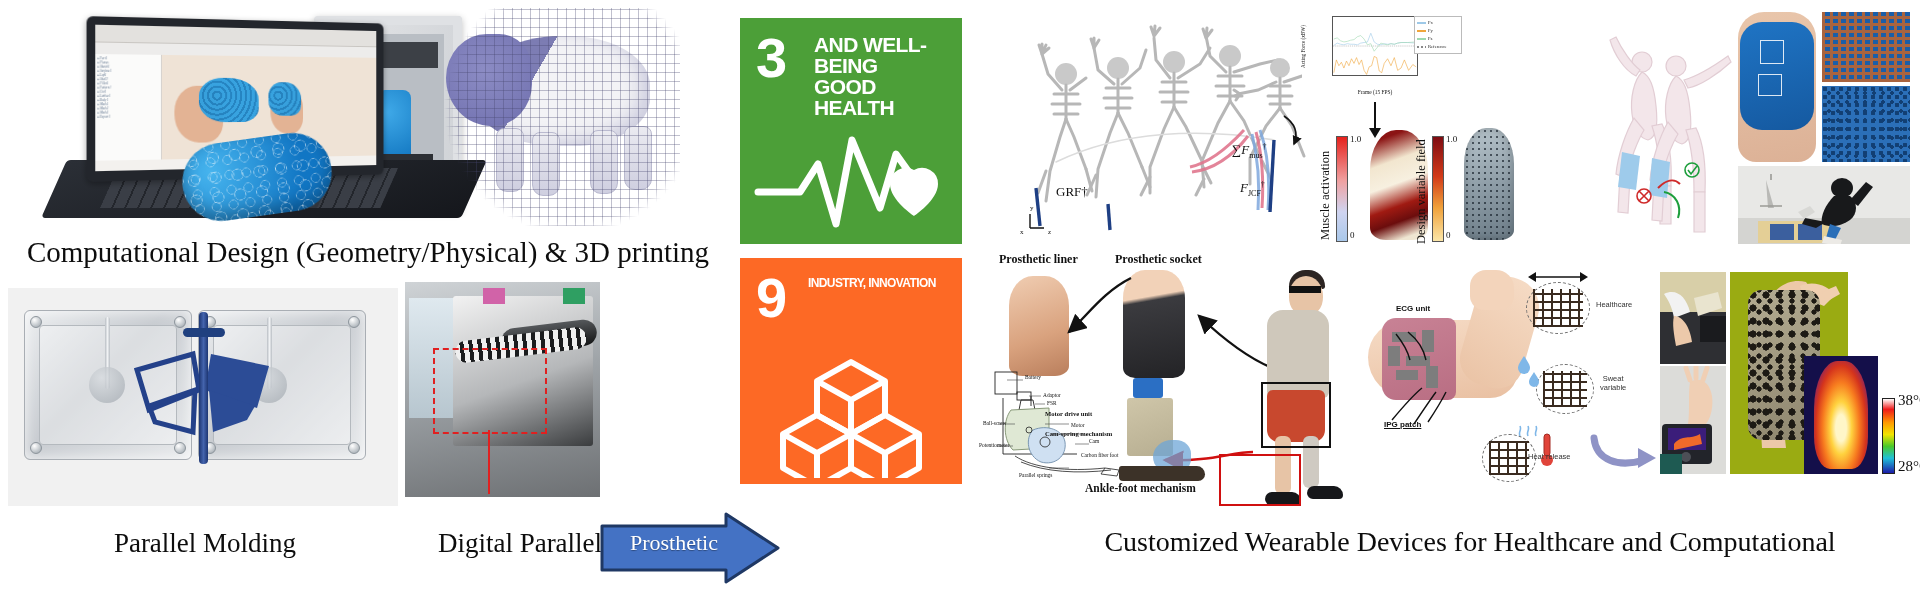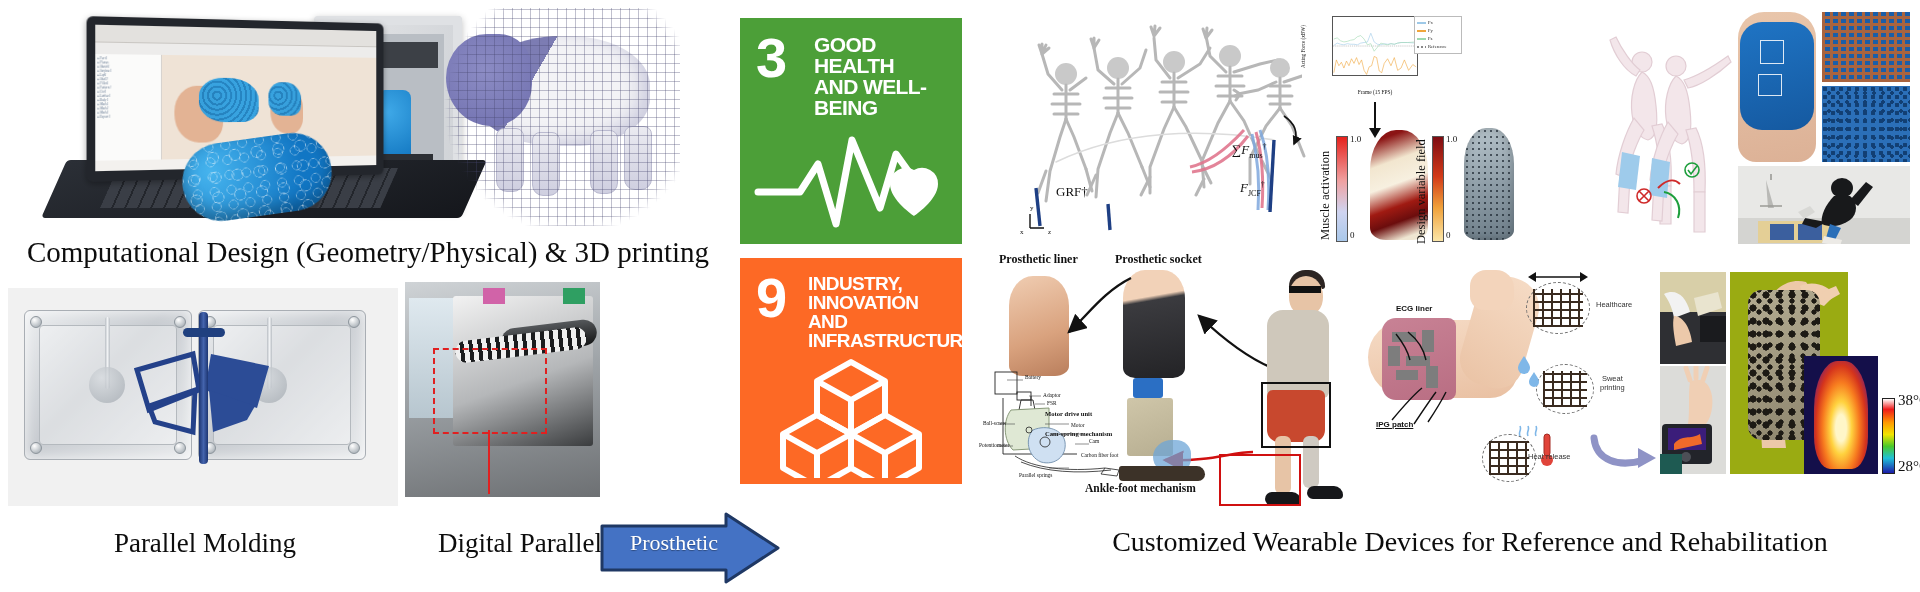--- a/index.html
+++ b/index.html
@@ -108,21 +108,21 @@
 
   
   .sdg{position:absolute;width:222px;height:226px;color:#fff;}
   #sdg3{left:740px;top:18px;background:#4C9F38;}
   #sdg9{left:740px;top:258px;background:#FD6925;}
   .sdg-num{position:absolute;left:16px;top:14px;font-family:"Liberation Sans",sans-serif;
       font-weight:bold;font-size:56px;line-height:52px;letter-spacing:-2px;}
   .sdg-txt{position:absolute;left:74px;top:16px;right:8px;
       font-family:"Liberation Sans",sans-serif;font-weight:bold;font-size:21px;line-height:21px;
       letter-spacing:-.6px;text-transform:uppercase;}
-  #sdg9 .sdg-txt{font-size:19px;line-height:19px;left:68px;}
+  #sdg9 .sdg-txt{font-size:12px;line-height:19px;left:68px;}
   .sdg-icon{position:absolute;left:0;right:0;bottom:6px;height:126px;}
 
   
   #dev-arrow{left:600px;top:512px;width:180px;height:72px;}
   #dev-arrow .arrow-label{position:absolute;left:14px;top:18px;width:120px;text-align:center;
       color:#fff;font-size:22px;font-family:"Liberation Serif",serif;text-shadow:0 1px 1px rgba(0,0,0,.35);}
 
   
   #biomech{left:1012px;top:8px;width:490px;height:248px;}
   .tiny{font-family:"Liberation Serif",serif;}
@@ -337,36 +337,35 @@
   <div class="kn-dash"></div>
   <div class="kn-line"></div>
 </div>
 
 <div class="cap" id="cap-molding">Parallel Molding</div>
 <div class="cap" id="cap-knitting">Digital Parallel</div>
 
 <div class="sdg" id="sdg3">
   <div class="sdg-num">3</div>
   <div class="sdg-txt">
+    <div>AND WELL-BEING</div>
     <div>GOOD HEALTH</div>
-    <div>AND WELL-BEING</div>
   </div>
   <div class="sdg-icon">
     <svg width="222" height="126" viewBox="0 0 222 126">
       <polyline points="18,80 60,80 78,52 96,112 112,28 140,96 156,42 176,70" fill="none" stroke="#fff" stroke-width="7" stroke-linejoin="round" stroke-linecap="round"></polyline>
       <path d="M150,72 a16,16 0 0 1 24,-14 a16,16 0 0 1 24,14 c0,16 -24,32 -24,32 s-24,-16 -24,-32 z" fill="#fff"></path>
     </svg>
   </div>
 </div>
 
 <div class="sdg" id="sdg9">
   <div class="sdg-num">9</div>
   <div class="sdg-txt">
     <div>INDUSTRY, INNOVATION</div>
-    <div>AND INFRASTRUCTURE</div>
   </div>
   <div class="sdg-icon">
     <svg width="222" height="126" viewBox="0 0 222 126">
       <g fill="none" stroke="#fff" stroke-width="6" stroke-linejoin="round">
         <path d="M111,10 l34,19 v34 l-34,19 l-34,-19 v-34 z"></path>
         <path d="M111,10 v0 M77,29 l34,19 l34,-19 M111,48 v34"></path>
         <path d="M77,63 l34,19 v34 l-34,19 l-34,-19 v-34 z"></path>
         <path d="M43,82 l34,19 l34,-19 M77,101 v34"></path>
         <path d="M145,63 l34,19 v34 l-34,19 l-34,-19 v-34 z"></path>
         <path d="M111,82 l34,19 l34,-19 M145,101 v34"></path>
@@ -682,43 +681,43 @@
     </div>
     <svg width="120" height="130" viewBox="0 0 120 130" style="position:absolute;left:6px;top:44px">
       <g stroke="#111" stroke-width="1.4" fill="none">
         <path d="M22,22 C30,32 34,40 36,48"></path>
         <path d="M34,20 C44,28 50,38 52,48"></path>
         <path d="M18,108 C28,96 38,84 48,76"></path>
         <path d="M40,112 C48,100 56,88 62,80"></path>
         <path d="M54,110 C62,98 68,88 72,80"></path>
       </g>
     </svg>
-    <div class="elab" style="left:28px;top:36px;">ECG liner</div>
-    <div class="elab" style="left:8px;top:152px;text-decoration:underline;">IPG patch</div>
+    <div class="elab" style="left:28px;top:36px;">ECG unit</div>
+    <div class="elab" style="left:16px;top:152px;text-decoration:underline;">IPG patch</div>
   </div>
 
   <svg width="60" height="14" viewBox="0 0 60 14" style="position:absolute;left:160px;top:2px">
     <path d="M4,7 h52" stroke="#111" stroke-width="1.6"></path>
     <path d="M0,7 l8,-5 v10 z M60,7 l-8,-5 v10 z" fill="#111"></path>
   </svg>
   <div class="circ" style="left:158px;top:14px;width:62px;height:50px;">
     <div class="lattice" style="position:absolute;left:6px;top:6px;right:6px;bottom:6px;"></div>
   </div>
   <div class="elab n" style="left:228px;top:32px;">Healthcare</div>
 
   <div class="circ" style="left:168px;top:96px;width:56px;height:48px;">
     <div class="lattice" style="position:absolute;left:6px;top:6px;right:6px;bottom:6px;"></div>
   </div>
   <svg width="26" height="36" viewBox="0 0 26 36" style="position:absolute;left:148px;top:86px">
     <path d="M8,2 C12,8 14,11 14,14 a6,6 0 0 1 -12,0 c0,-3 2,-6 6,-12 z" fill="#7fb7e8"></path>
     <path d="M18,18 C21,23 23,25 23,28 a5,5 0 0 1 -10,0 c0,-3 2,-5 5,-10 z" fill="#7fb7e8"></path>
   </svg>
   <div class="elab n" style="left:232px;top:106px;text-align:center;">
     <div>Sweat</div>
-    <div>printing</div>
+    <div>variable</div>
   </div>
 
   <div class="circ" style="left:114px;top:166px;width:52px;height:46px;">
     <div class="lattice" style="position:absolute;left:6px;top:6px;right:6px;bottom:6px;"></div>
   </div>
   <svg width="46" height="48" viewBox="0 0 46 48" style="position:absolute;left:146px;top:156px">
     <path d="M6,12 C4,8 8,6 6,2 M14,12 C12,8 16,6 14,2 M22,12 C20,8 24,6 22,2" stroke="#7fb7e8" stroke-width="1.6" fill="none"></path>
     <rect x="30" y="10" width="6" height="22" rx="3" fill="#e0443a"></rect>
     <circle cx="33" cy="36" r="6" fill="#e0443a"></circle>
     <rect x="30" y="10" width="6" height="22" rx="3" fill="none" stroke="#a32a22" stroke-width="1"></rect>
@@ -764,13 +763,13 @@
     <div class="sp-cast" style="left:18px;top:18px;"></div>
   </div>
   <div class="thermal" style="left:144px;top:84px;width:74px;height:118px;">
     <div class="th-hand"></div>
   </div>
   <div class="th-scale" style="left:222px;top:126px;height:74px;"></div>
   <div class="tlab" style="left:238px;top:120px;">38°C</div>
   <div class="tlab" style="left:238px;top:186px;">28°C</div>
 </div>
 
-<div class="cap" id="cap-wearable">Customized Wearable Devices for Reference and Rehabilitation</div>
+<div class="cap" id="cap-wearable">Customized Wearable Devices for Healthcare and Computational</div>
 
 </body></html>

